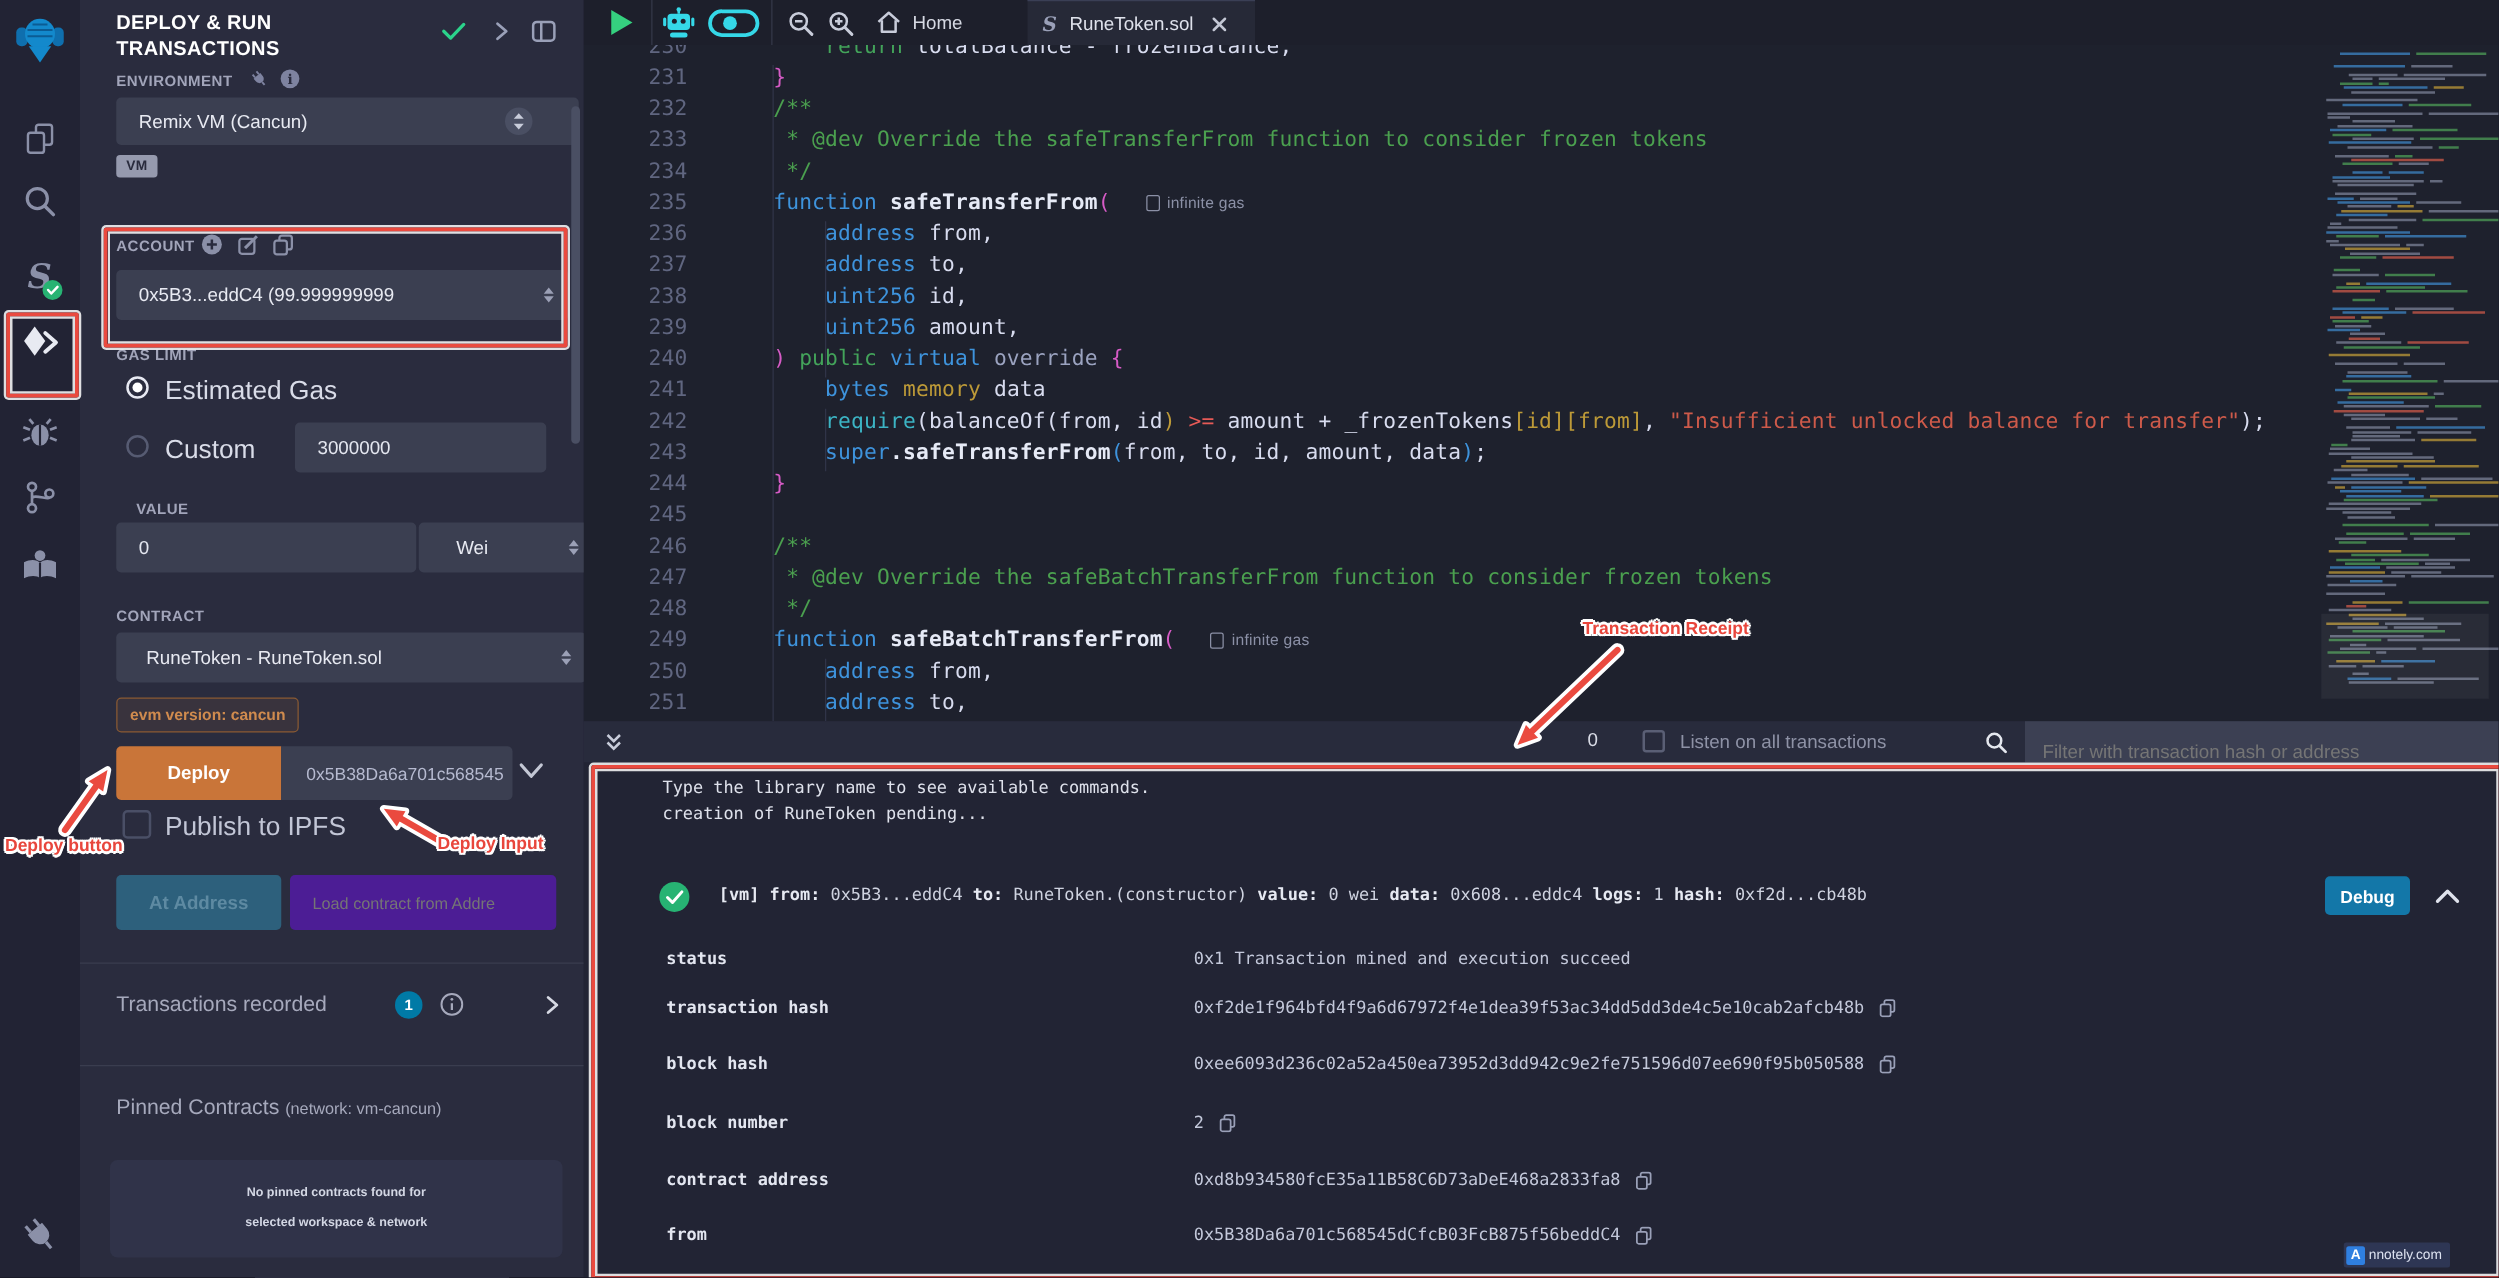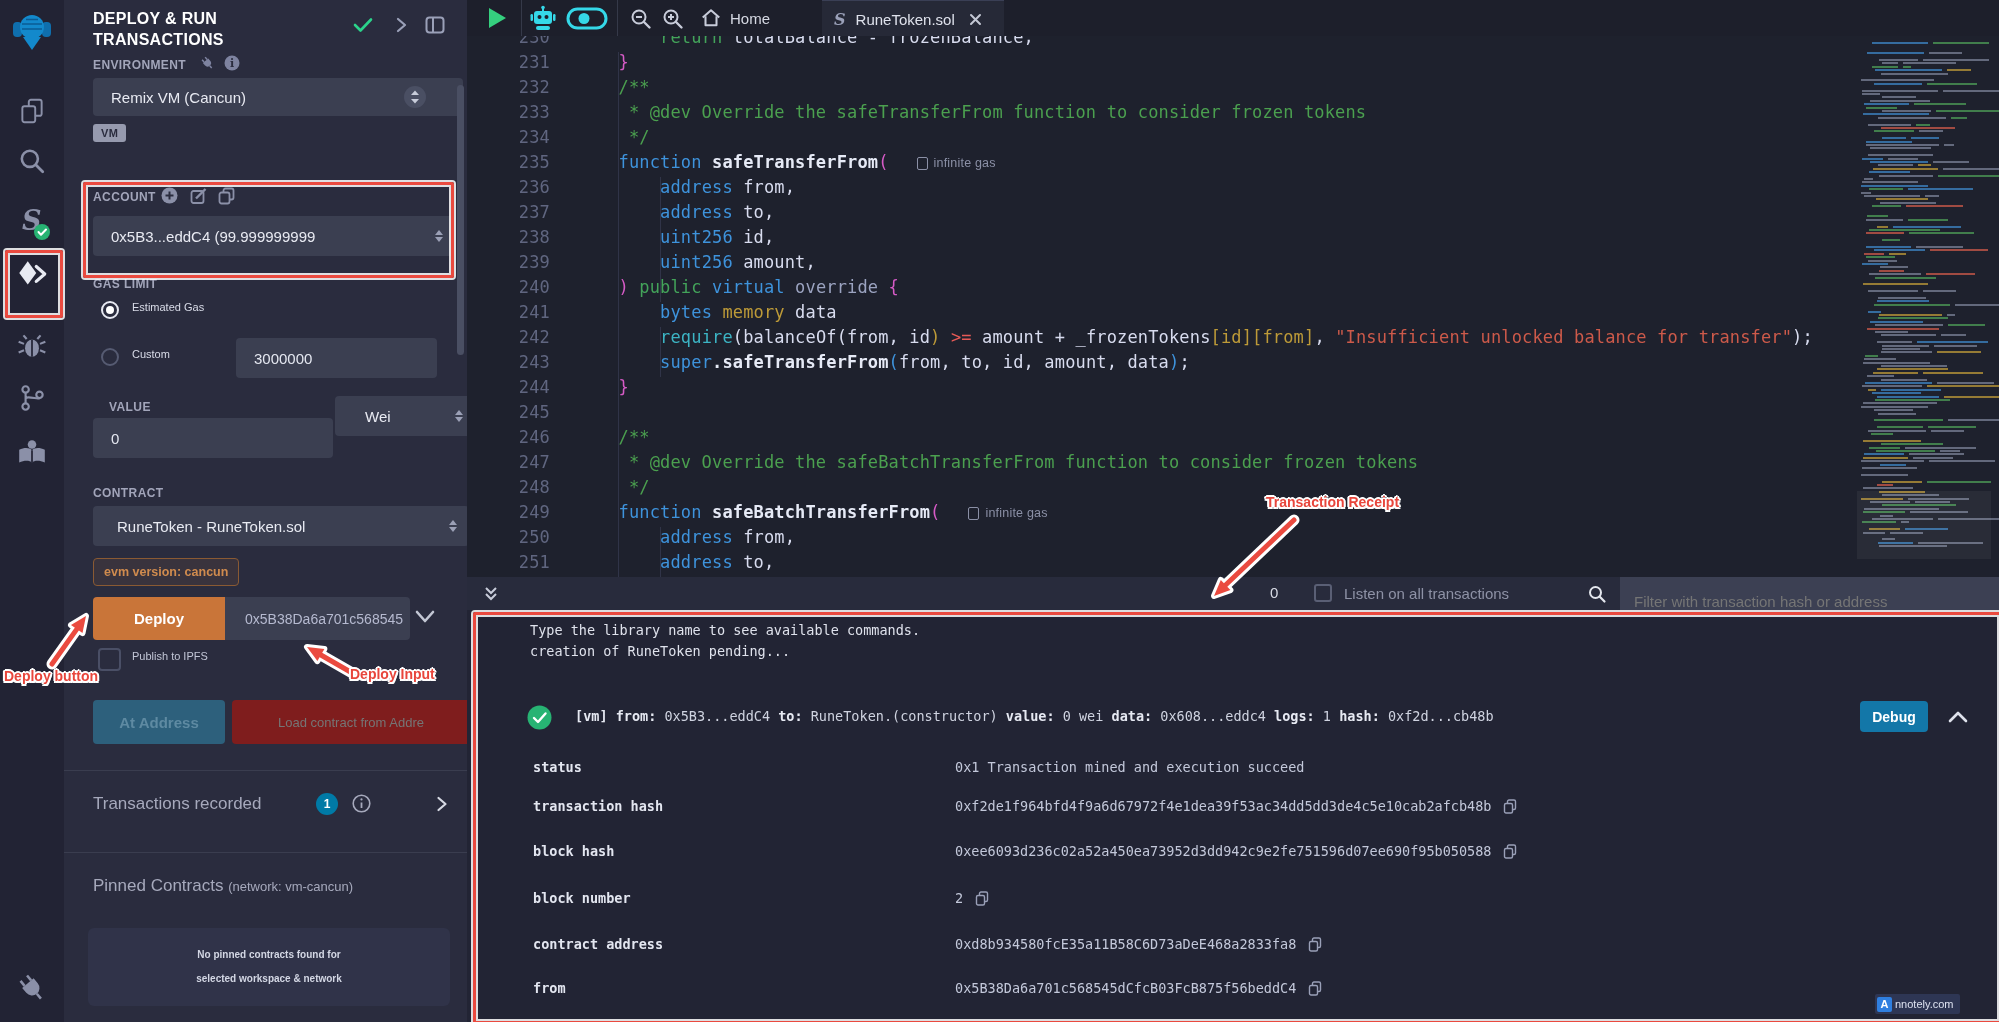--- a/index.html
+++ b/index.html
@@ -18,35 +18,35 @@
   .pl-select,.pl-input{position:absolute;background:#3b3f51;border-radius:4px;display:flex;align-items:center;
       font-size:15px;color:#e8eaf2;overflow:hidden;white-space:nowrap;}
   .pl-select{padding-left:18px;}
   .pl-input input{background:transparent;border:none;outline:none;color:#e4e7f0;font-size:15px;width:100%;
       font-family:"Liberation Sans",sans-serif;padding:0 0 0 18px;}
   .spin{position:absolute;right:12px;top:50%;transform:translateY(-50%);display:flex;flex-direction:column;gap:2px;}
   .spin i{width:0;height:0;border-left:4.5px solid transparent;border-right:4.5px solid transparent;}
   .spin i.up{border-bottom:5px solid #9ba0b6;} .spin i.dn{border-top:5px solid #9ba0b6;}
   .radio{position:absolute;width:18px;height:18px;border-radius:50%;border:2px solid #565b72;box-sizing:border-box;}
   .radio.sel{border-color:#e7e9f2;} .radio.sel::after{content:"";position:absolute;left:3px;top:3px;width:8px;height:8px;border-radius:50%;background:#fff;}
-  .rlabel{position:absolute;font-size:11px;color:#d9dce8;}
+  .rlabel{position:absolute;font-size:21px;color:#d9dce8;}
   .checkbox{position:absolute;width:23px;height:23px;border:2px solid #4a4f66;border-radius:4px;box-sizing:border-box;background:transparent;}
   .divider{position:absolute;left:0;width:403px;height:1px;background:#3a3d4f;}
   #vm-badge{position:absolute;background:#969aae;color:#2a2c3e;font-size:11px;font-weight:700;border-radius:3px;
       padding:3px 8px;letter-spacing:.3px;}
   #evm-badge{position:absolute;border:1px solid #8a5a33;color:#d08b4e;background:rgba(200,120,60,.10);
       font-size:12.5px;font-weight:700;border-radius:4px;display:flex;align-items:center;padding:0 10px;}
   #deploy-btn{position:absolute;background:#c97539;border:none;border-radius:4px 0 0 4px;color:#fff;
       font-size:15px;font-weight:700;cursor:pointer;font-family:"Liberation Sans",sans-serif;}
   #deploy-input{position:absolute;background:#3b3f51;border-radius:0 4px 4px 0;display:flex;align-items:center;overflow:hidden;}
   #deploy-input input{background:transparent;border:none;outline:none;color:#b6bad0;font-size:14px;width:100%;
       font-family:"Liberation Sans",sans-serif;padding:0 0 0 20px;}
   #ataddress-btn{position:absolute;background:#2d607c;border:none;border-radius:4px;color:#5e8aa2;
       font-size:15px;font-weight:700;font-family:"Liberation Sans",sans-serif;}
-  #ataddress-input{position:absolute;background:#7f1d1d;border-radius:4px;padding-left:28px;}
+  #ataddress-input{position:absolute;background:#4c1d95;border-radius:4px;}
   #ataddress-input input{background:transparent;border:none;outline:none;color:#9297ac;font-size:13px;width:100%;
       font-family:"Liberation Sans",sans-serif;padding:0 0 0 18px;}
   #tx-count-badge{position:absolute;width:22px;height:22px;border-radius:50%;background:#007aa6;color:#fff;
       font-size:12px;font-weight:700;display:flex;align-items:center;justify-content:center;}
   #pinned-empty{position:absolute;background:#303349;border-radius:6px;display:flex;flex-direction:column;
       align-items:center;justify-content:center;font-size:10px;font-weight:700;color:#d3d7e4;line-height:24px;text-align:center;}
   #panel-scrollbar{position:absolute;width:7px;border-radius:4px;background:#4a4f63;}
 
   
   #topbar{left:467px;top:0;width:1532px;height:36px;background:#1d1f2b;}
@@ -256,21 +256,21 @@
     <div class="radio" style="left:37px;top:348px;"></div>
     <div class="rlabel" style="left:68px;top:348px;">Custom</div>
     <div class="pl-input" style="left:172px;top:338px;width:201px;height:40px;">
       <input value="3000000" style="">
     </div>
 
     <div class="pl-label" style="left:29px;top:400px;margin-left:16px;">VALUE</div>
     <div class="pl-input" style="left:29px;top:418px;width:240px;height:40px;">
       <input value="0" style="">
     </div>
-    <div class="pl-select" style="left:271px;top:396px;width:110px;height:40px;padding-left:30px;">
+    <div class="pl-select" style="left:271px;top:418px;width:110px;height:40px;padding-left:30px;">
       <span>Wei</span>
       <span class="spin">
           <i class="up"></i>
           <i class="dn"></i>
         </span>
     </div>
 
     <div class="pl-label" style="left:29px;top:486px;">CONTRACT</div>
     <div class="pl-select" style="left:29px;top:506px;width:352px;height:40px;padding-left:24px;">
       <span>RuneToken - RuneToken.sol</span>

